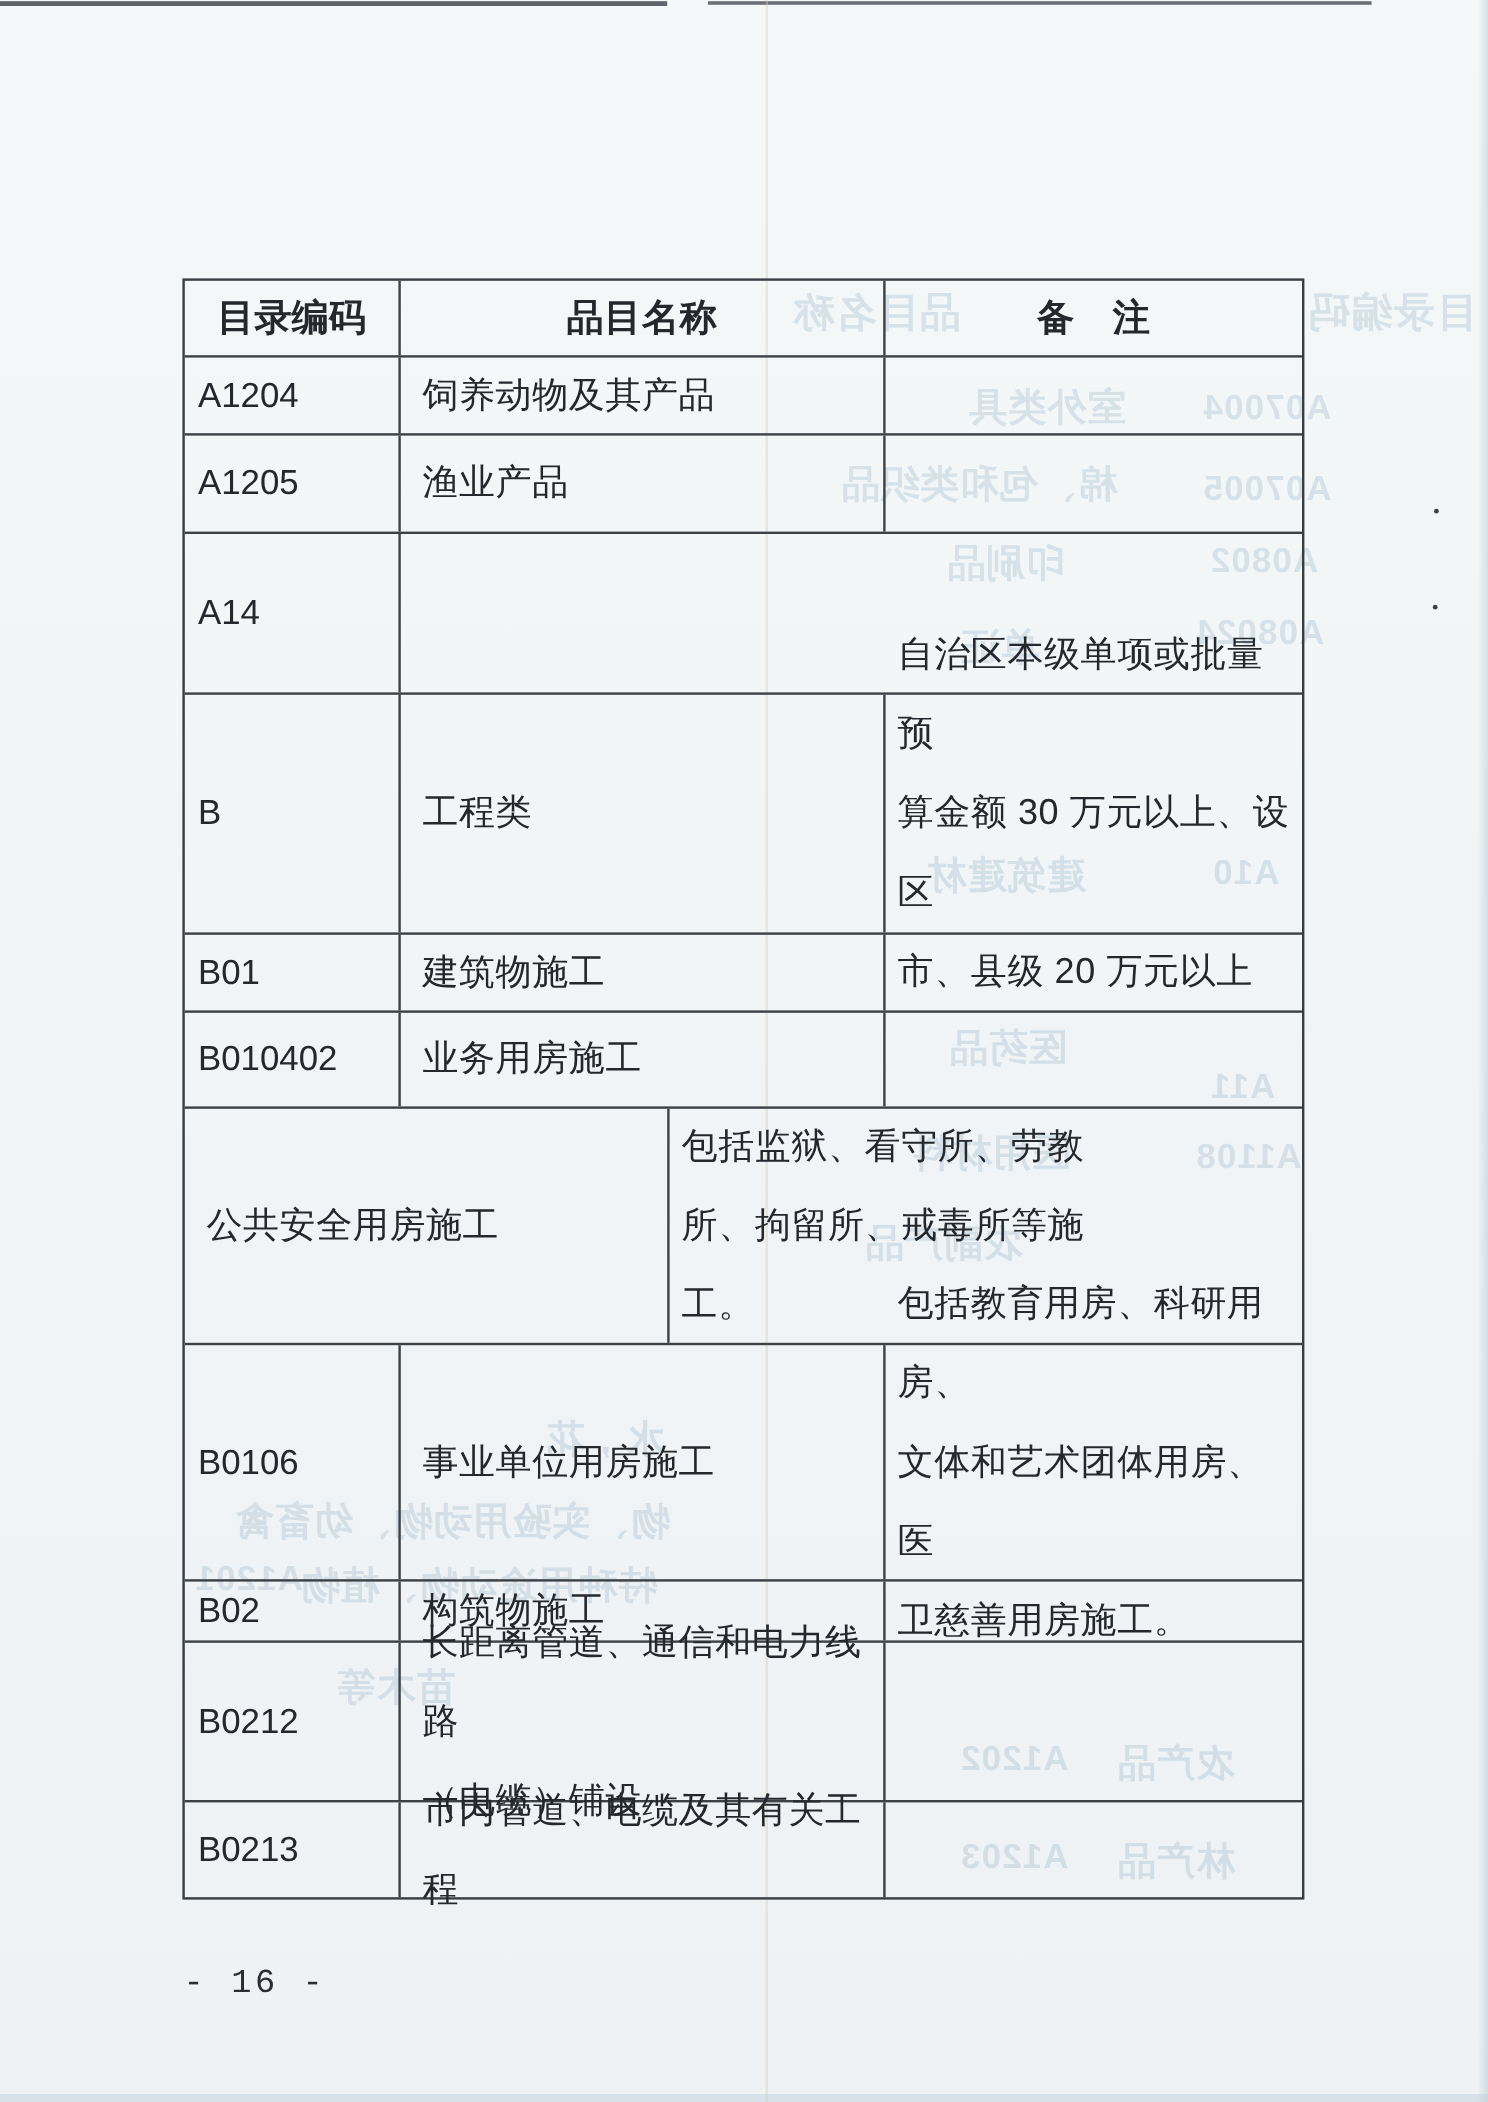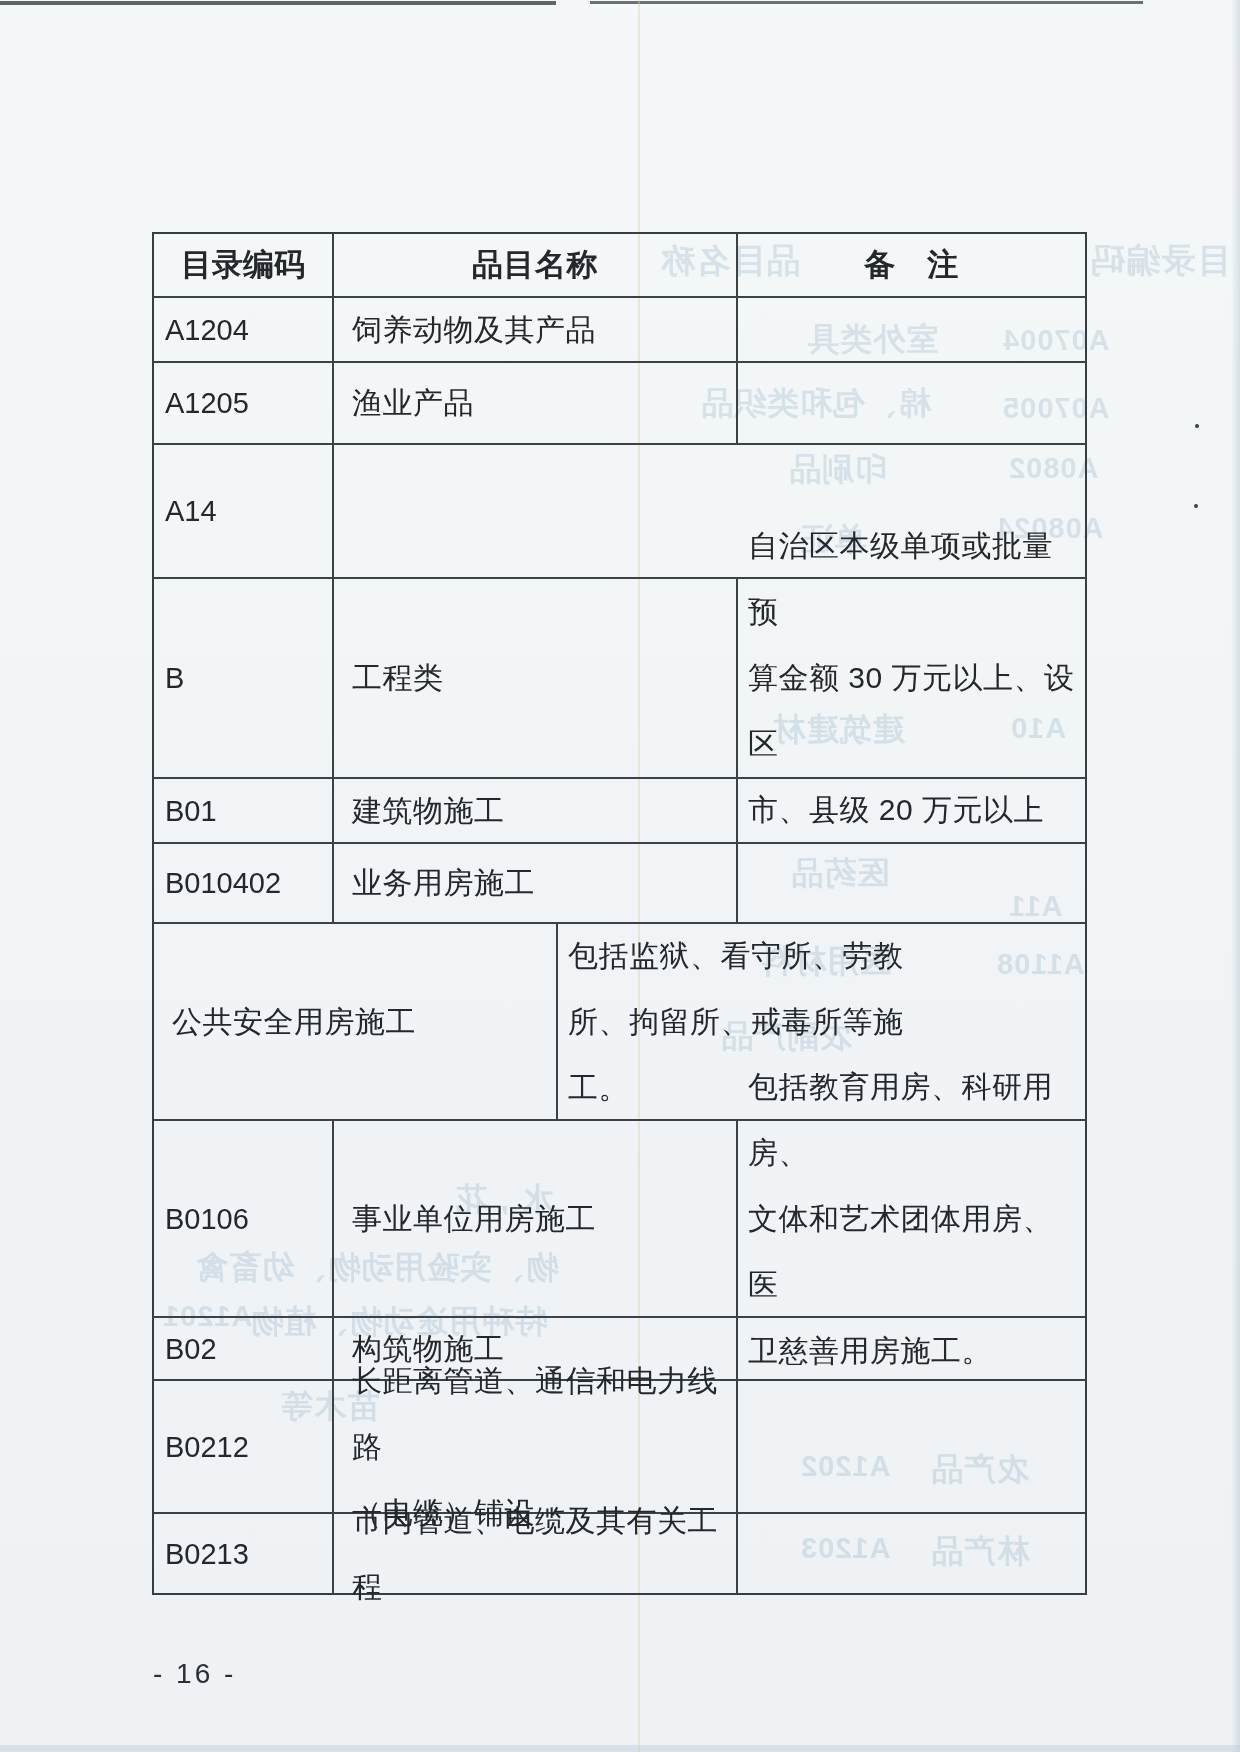--- a/index.html
+++ b/index.html
@@ -48,22 +48,22 @@
     white-space:pre-line;line-height:66px;
   }
   .td:last-child{border-right:none;}
   .c1{flex:0 0 180px;padding-left:11px;font-size:29px;letter-spacing:0;}
   .c2{flex:0 0 404px;padding-left:18px;padding-right:2px;}
   .c3{flex:1 1 auto;padding-left:10px;padding-right:2px;}
   .hdr .td{justify-content:center;padding:0;font-size:31px;font-weight:700;}
 
   .page-number{
     position:absolute;left:153px;top:1638px;
-    font-family:Liberation Sans, sans-serif;
-    font-size:28px;color:#2b2f33;letter-spacing:3px;margin-top:20px;
+    font-family:Liberation Mono, monospace;
+    font-size:28px;color:#2b2f33;letter-spacing:3px;
   }
 </style>
 </head>
 <body>
 
 <div class="page">
 
   <div class="scan-top-a"></div>
   <div class="scan-top-b"></div>
   <div class="fold-line"></div>
@@ -152,21 +152,21 @@
     </div>
 
     <div class="tr" style="height:197px">
       <div class="td c1">B0106</div>
       <div class="td c2">事业单位用房施工</div>
       <div class="td c3">包括教育用房、科研用房、
 文体和艺术团体用房、医
 卫慈善用房施工。</div>
     </div>
 
-    <div class="tr" style="height:63px">
+    <div class="tr" style="height:51px">
       <div class="td c1">B02</div>
       <div class="td c2">构筑物施工</div>
       <div class="td c3"></div>
     </div>
 
     <div class="tr" style="height:133px">
       <div class="td c1">B0212</div>
       <div class="td c2">长距离管道、通信和电力线路
 （电缆）铺设</div>
       <div class="td c3"></div>

